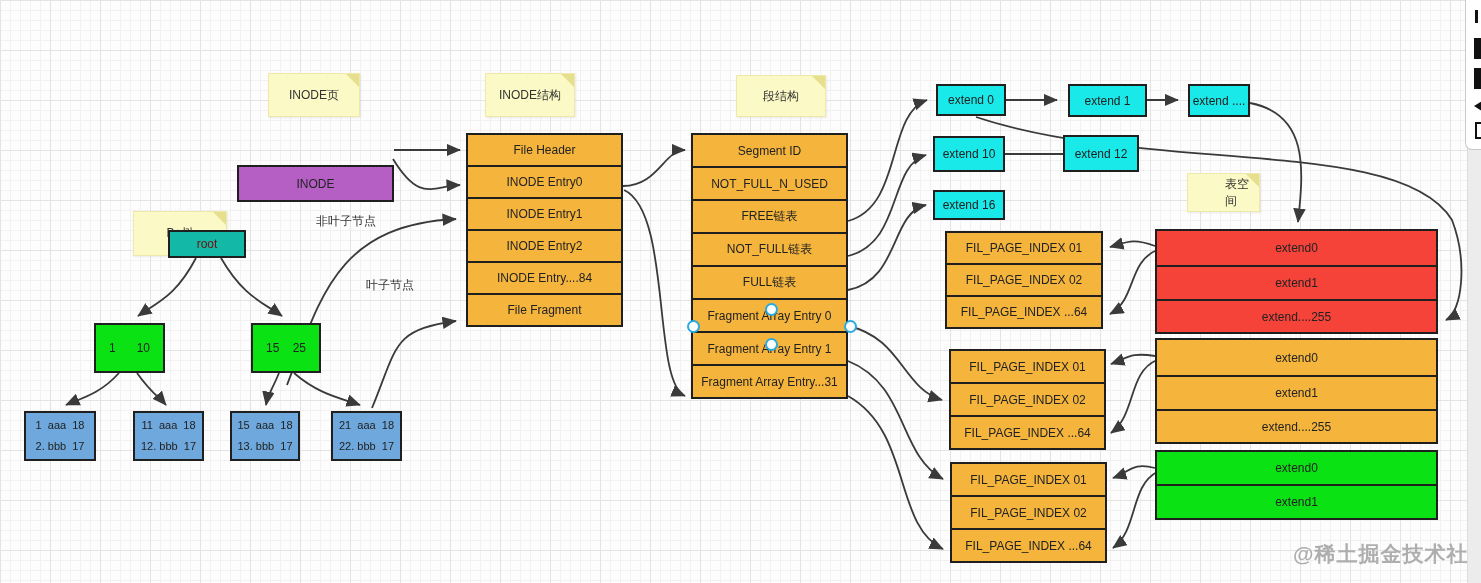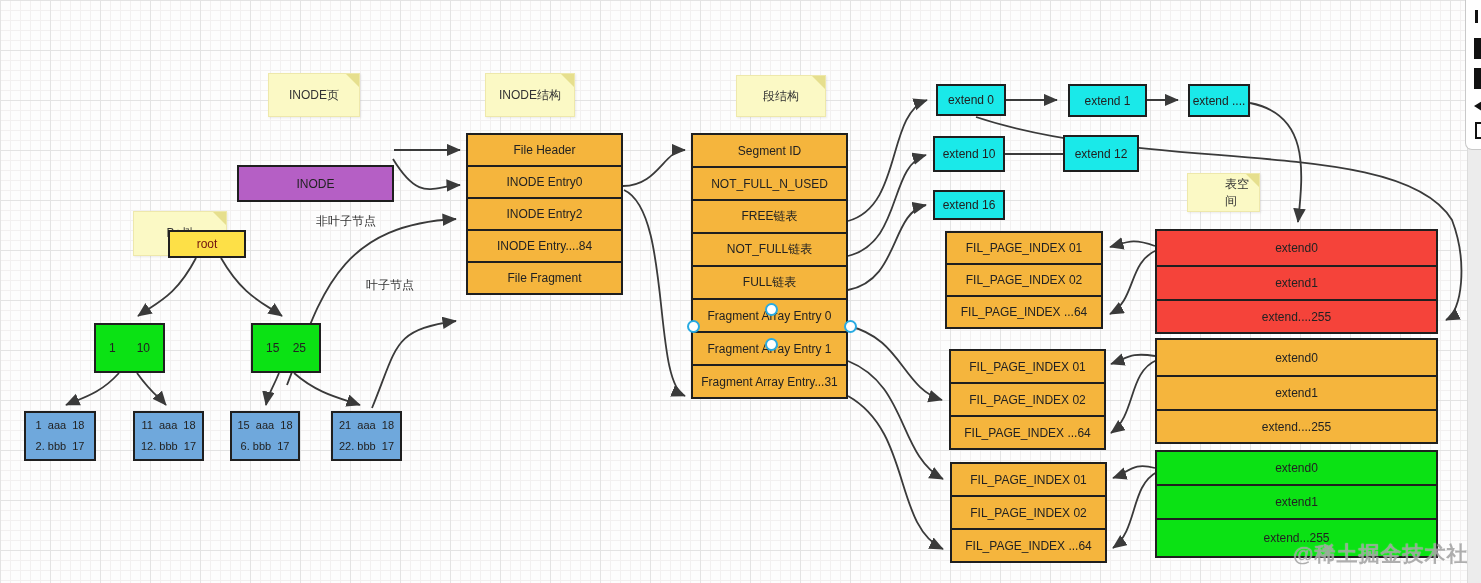--- a/index.html
+++ b/index.html
@@ -26,21 +26,21 @@
     position:absolute;top:0;right:0;width:0;height:0;
     border-left:13px solid transparent;border-top:13px solid #e6df8e;
   }
   
   .shape{
     display:flex;align-items:center;justify-content:center;
     font-size:12px;color:#222;z-index:3;
     border:2px solid #1f1f1f;
   }
   .purple{background:#b55fc5;}
-  .redroot{background:#fde047;color:#6e1010;}
+  .redroot{background:#14b8a6;color:#6e1010;}
   .cyan{background:#1ae9e9;}
   .bluebox{background:#6fa8dc;font-size:11px;line-height:21px;
     flex-direction:column;justify-content:center;white-space:pre;}
   .greennode{background:#0be214;justify-content:space-between;padding:0 13px;}
   
   .stack{z-index:3;}
   .stack .row{
     box-sizing:border-box;border:2px solid #1f1f1f;margin-top:-2px;
     display:flex;align-items:center;justify-content:center;
     font-size:12px;color:#222;position:relative;
@@ -160,36 +160,39 @@
 <div class="abs shape bluebox" style="left:24px;top:411px;width:72px;height:50px;">
   <span>1  aaa  18</span>
   <span>2. bbb  17</span>
 </div>
 <div class="abs shape bluebox" style="left:133px;top:411px;width:71px;height:50px;">
   <span>11  aaa  18</span>
   <span>12. bbb  17</span>
 </div>
 <div class="abs shape bluebox" style="left:230px;top:411px;width:70px;height:50px;">
   <span>15  aaa  18</span>
-  <span>6. bbb  17</span>
+  <span>13. bbb  17</span>
 </div>
 <div class="abs shape bluebox" style="left:331px;top:411px;width:71px;height:50px;">
   <span>21  aaa  18</span>
   <span>22. bbb  17</span>
 </div>
 
 <div class="abs freelabel" style="left:316px;top:213px;">非叶子节点</div>
 <div class="abs freelabel" style="left:366px;top:277px;">叶子节点</div>
 
 <div class="abs stack orange" style="left:466px;top:133px;width:157px;">
   <div class="row" style="height:34px;">
       <span>File Header</span>
     </div>
   <div class="row" style="height:34px;">
       <span>INODE Entry0</span>
+    </div>
+  <div class="row" style="height:34px;">
+      <span>INODE Entry1</span>
     </div>
   <div class="row" style="height:34px;">
       <span>INODE Entry2</span>
     </div>
   <div class="row" style="height:34px;">
       <span>INODE Entry....84</span>
     </div>
   <div class="row" style="height:34px;">
       <span>File Fragment</span>
     </div>
@@ -301,23 +304,20 @@
   <div class="row c-orange" style="height:35px;">
       <span>extend....255</span>
     </div>
 </div>
 <div class="abs stack" style="left:1155px;top:450px;width:283px;">
   <div class="row c-green" style="height:36px;">
       <span>extend0</span>
     </div>
   <div class="row c-green" style="height:36px;">
       <span>extend1</span>
-    </div>
-  <div class="row c-green" style="height:40px;">
-      <span>extend...255</span>
     </div>
 </div>
 
 <div class="abs watermark" style="left:1293px;top:540px;">@稀土掘金技术社区</div>
 
 <div class="abs side-strip"></div>
 <div class="abs side-card">
   <div class="abs g1"></div>
   <div class="abs g2"></div>
   <div class="abs g3"></div>

